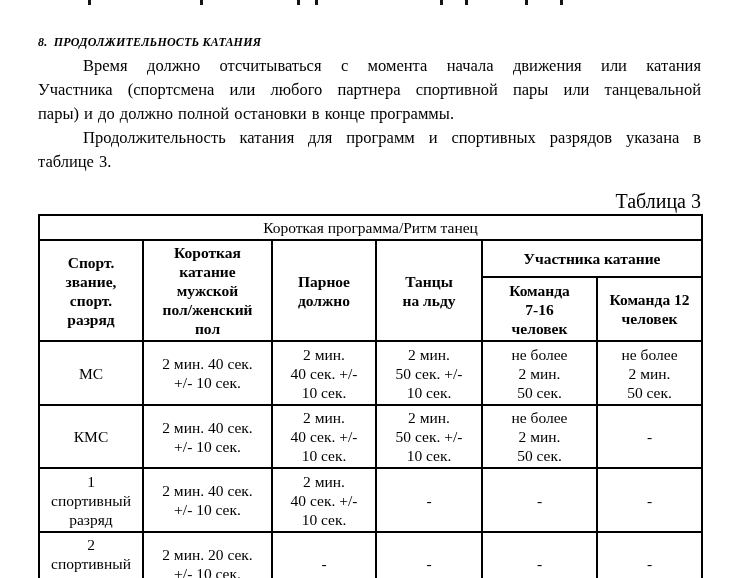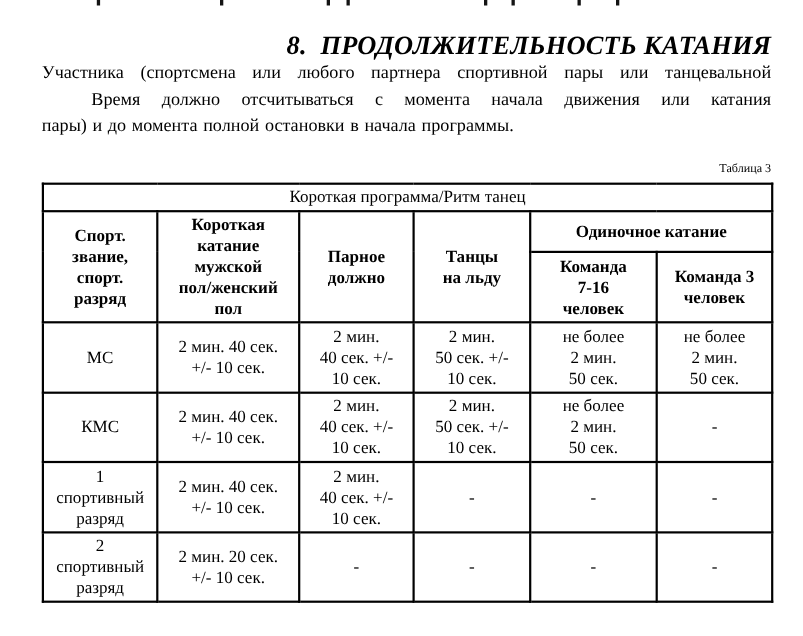--- a/index.html
+++ b/index.html
@@ -16,43 +16,43 @@
     width: 3px; height: 5px;
     background: #141414;
   }
   .content {
     position: absolute;
     left: 38px; top: 0;
     width: 663px;
   }
   .heading {
     margin-top: 30px;
-    text-align: right;
+    text-align: left;
     font-weight: bold;
     font-style: italic;
-    font-size: 24px;
+    font-size: 12px;
     line-height: 24px;
     white-space: pre;
     letter-spacing: 0.2px;
     font-family: Liberation Serif, serif;
   }
   .jline {
     font-size: 16.5px;
     line-height: 24px;
     text-align: justify;
     text-align-last: justify;
     word-spacing: 1px;
   }
   .jline.first { text-indent: 45px; }
   .jline.last { text-align: left; text-align-last: left; }
   .table-caption {
     margin-top: 18px;
     margin-bottom: 3px;
     text-align: right;
-    font-size: 11px;
+    font-size: 20px;
     line-height: 19px;
   }
   table.duration {
     width: 663px;
     border-collapse: collapse;
     table-layout: fixed;
   }
   table.duration td {
     border: 2px solid #000;
     text-align: center;
@@ -77,25 +77,29 @@
   tr.r-2   td { height: 54px; }
 </style>
 </head>
 <body>
 
 <div class="content">
 
   <div class="heading">8.  ПРОДОЛЖИТЕЛЬНОСТЬ КАТАНИЯ</div>
 
   <div>
+    <div class="jline first">Время должно отсчитываться с момента начала движения или катания</div>
     <div class="jline">Участника (спортсмена или любого партнера спортивной пары или танцевальной</div>
-    <div class="jline first">Время должно отсчитываться с момента начала движения или катания</div>
-    <div class="jline last">пары) и до момента полной остановки в начала программы.</div>
+    <div class="jline last">пары) и до должно полной остановки в конце программы.</div>
   </div>
 
+  <div>
+    <div class="jline first">Продолжительность катания для программ и спортивных разрядов указана в</div>
+    <div class="jline last">таблице 3.</div>
+  </div>
 
   <div class="table-caption">Таблица 3</div>
 
   <table class="duration">
     <colgroup>
       <col style="width:104px">
       <col style="width:129px">
       <col style="width:104px">
       <col style="width:106px">
       <col style="width:115px">
@@ -112,27 +116,27 @@
 разряд</td>
         <td rowspan="2" class="hdr">Короткая
 катание
 мужской
 пол/женский
 пол</td>
         <td rowspan="2" class="hdr">Парное
 должно</td>
         <td rowspan="2" class="hdr">Танцы
 на льду</td>
-        <td colspan="2" class="hdr-group">Одиночное катание</td>
+        <td colspan="2" class="hdr-group">Участника катание</td>
       </tr>
       <tr>
         <td class="hdr-sub">Команда
 7-16
 человек</td>
-        <td class="hdr-sub">Команда 3
+        <td class="hdr-sub">Команда 12
 человек</td>
       </tr>
       <tr class="r-ms">
         <td>МС</td>
         <td>2 мин. 40 сек.
 +/- 10 сек.</td>
         <td>2 мин.
 40 сек. +/-
 10 сек.</td>
         <td>2 мин.

